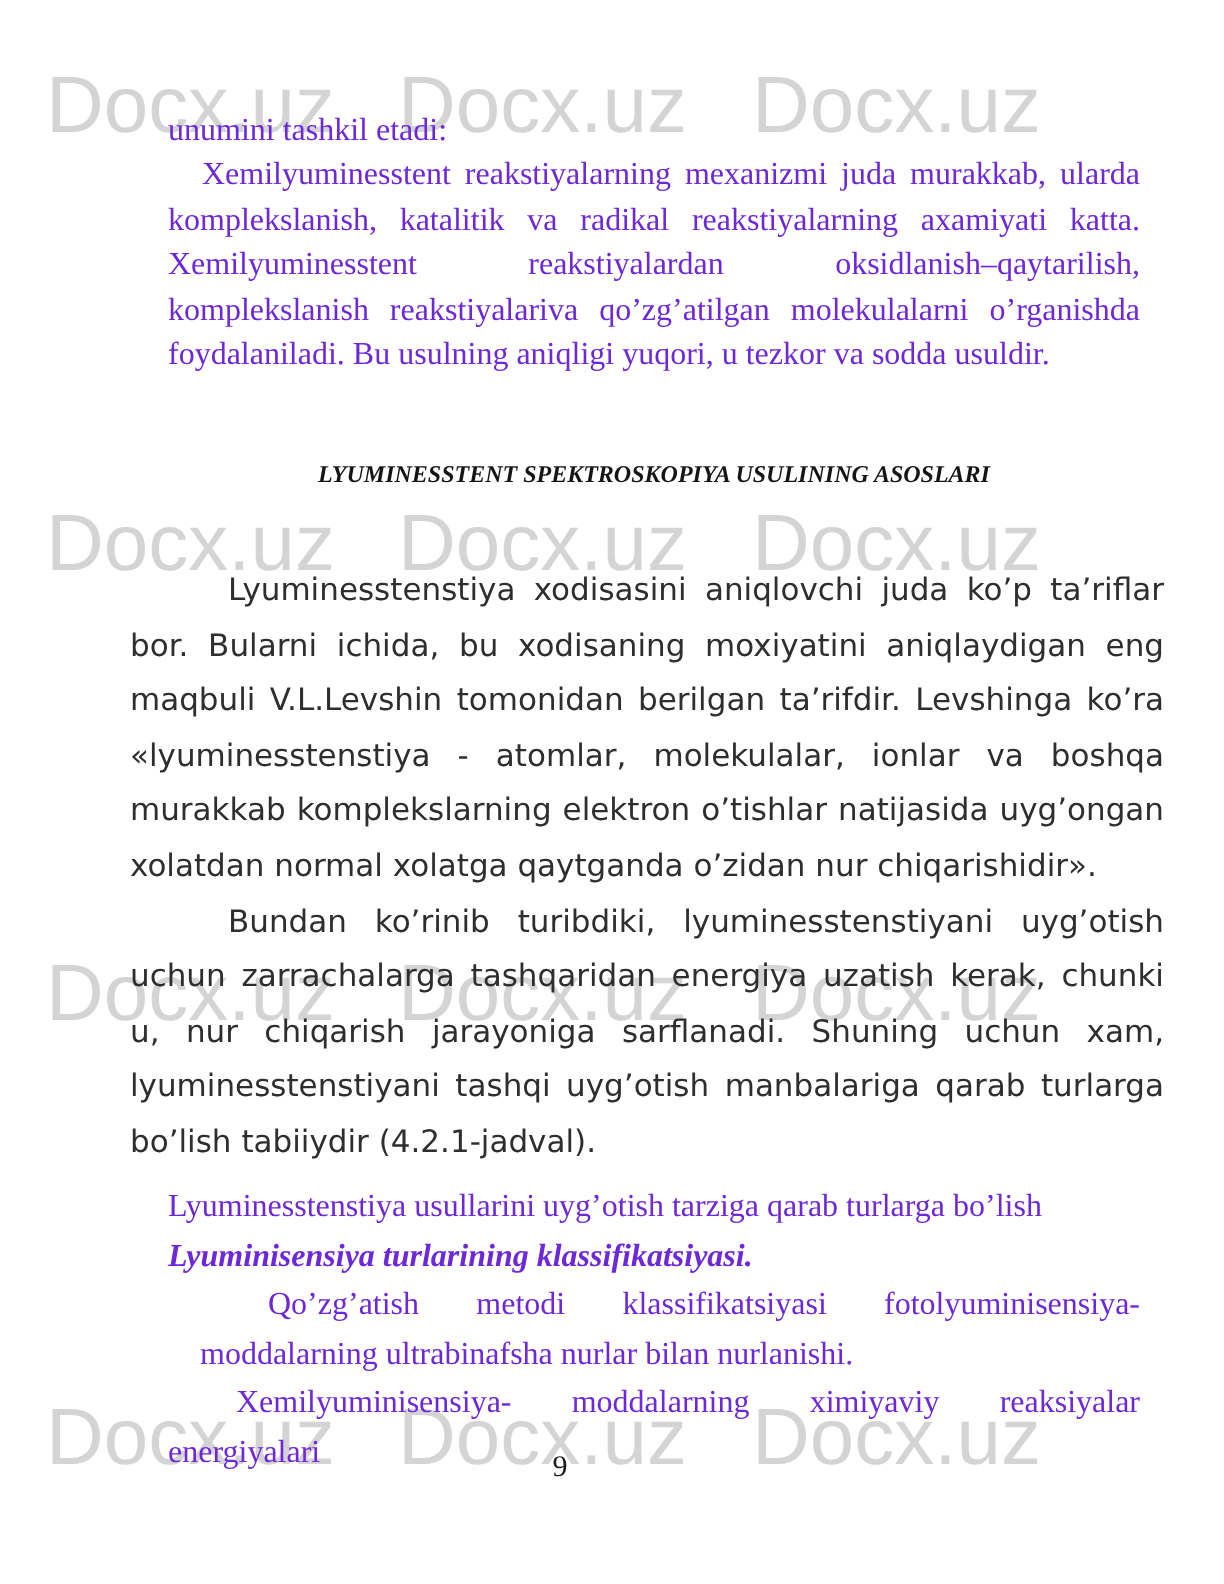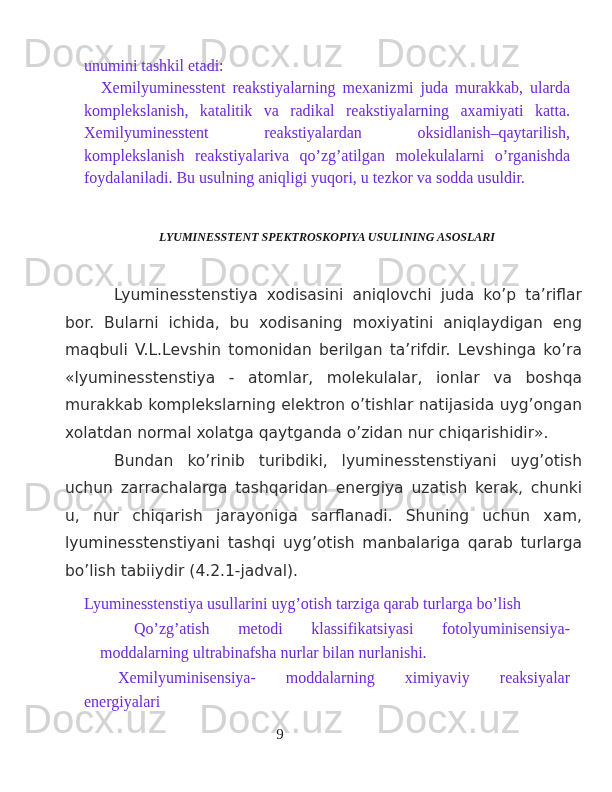--- a/index.html
+++ b/index.html
@@ -146,20 +146,21 @@
 
     <h1 class="heading">LYUMINESSTENT SPEKTROSKOPIYA USULINING ASOSLARI</h1>
 
     <div class="sans-block">
       <p>Lyuminesstenstiya xodisasini aniqlovchi juda ko’p ta’riflar bor. Bularni ichida, bu xodisaning moxiyatini aniqlaydigan eng maqbuli V.L.Levshin tomonidan berilgan ta’rifdir. Levshinga ko’ra «lyuminesstenstiya - atomlar, molekulalar, ionlar va boshqa murakkab komplekslarning elektron o’tishlar natijasida uyg’ongan xolatdan normal xolatga qaytganda o’zidan nur chiqarishidir».</p>
       <p>Bundan ko’rinib turibdiki, lyuminesstenstiyani uyg’otish uchun zarrachalarga tashqaridan energiya uzatish kerak, chunki u, nur chiqarish jarayoniga sarflanadi. Shuning uchun xam, lyuminesstenstiyani tashqi uyg’otish manbalariga qarab turlarga bo’lish tabiiydir (4.2.1-jadval).</p>
     </div>
 
     <div class="serif-block bottom-block">
       <p class="intro-line">Lyuminesstenstiya usullarini uyg’otish tarziga qarab turlarga bo’lish</p>
+      <p class="subheading">Lyuminisensiya turlarining klassifikatsiyasi.</p>
       <p class="para-justified">Qo’zg’atish metodi klassifikatsiyasi fotolyuminisensiya- moddalarning ultrabinafsha nurlar bilan nurlanishi.</p>
       <p class="para-stretched">Xemilyuminisensiya- moddalarning ximiyaviy reaksiyalar energiyalari</p>
     </div>
 
     <div class="page-number">9</div>
 
   </div>
 </div>
 
 </body></html>

